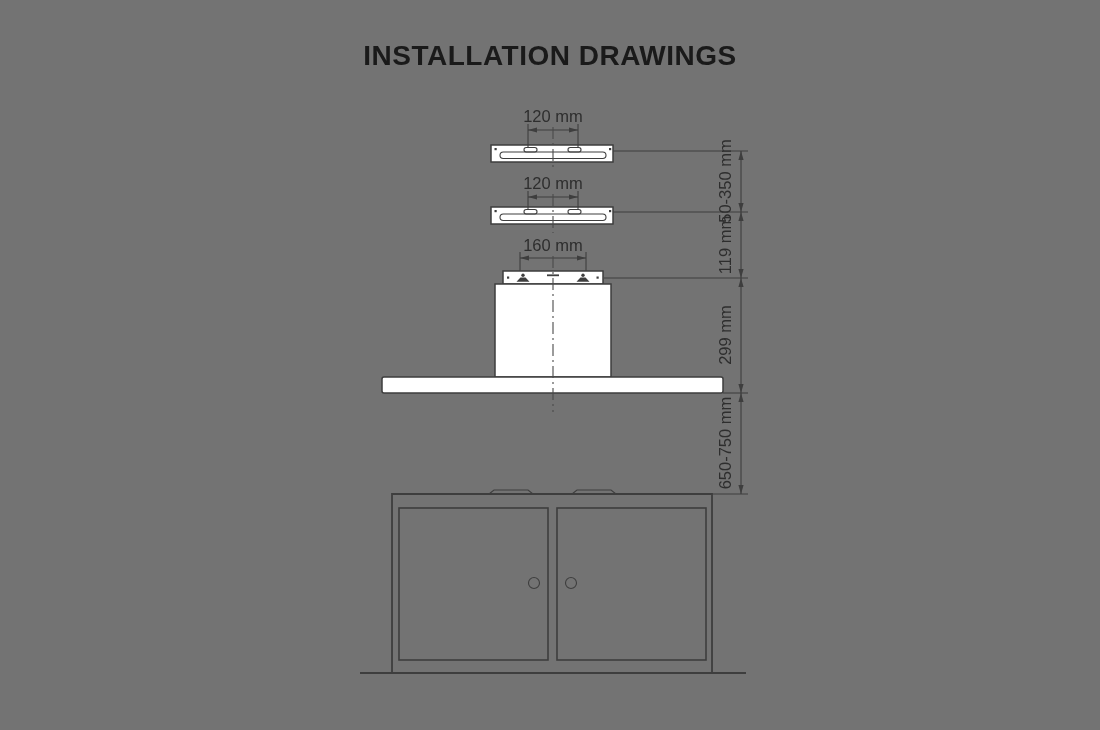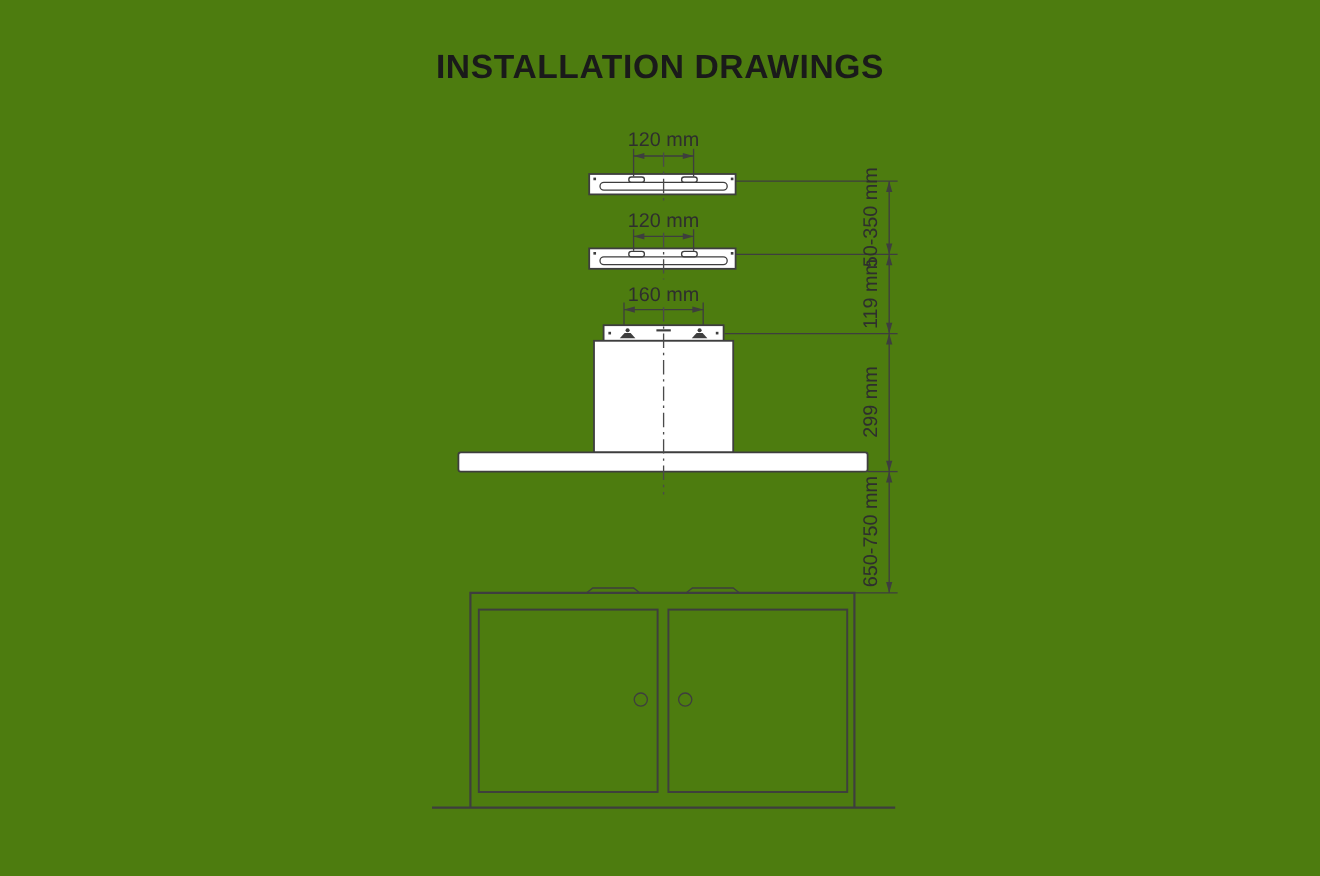--- a/index.html
+++ b/index.html
@@ -5,21 +5,21 @@
   html, body {
     margin: 0;
     padding: 0;
     background: #ffffff;
     font-family: "Liberation Sans", sans-serif;
   }
   .canvas {
     position: relative;
     width: 1100px;
     height: 730px;
-    background: #4d7c0f;
+    background: #737373;
     overflow: hidden;
   }
   .title {
     position: absolute;
     top: 40px;
     left: 0;
     width: 100%;
     text-align: center;
     font-size: 28px;
     font-weight: 700;

